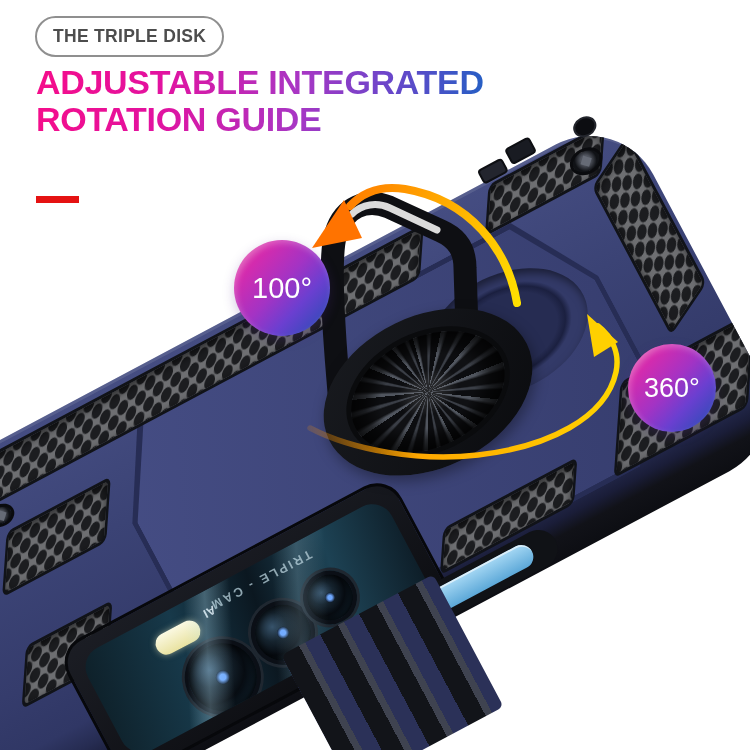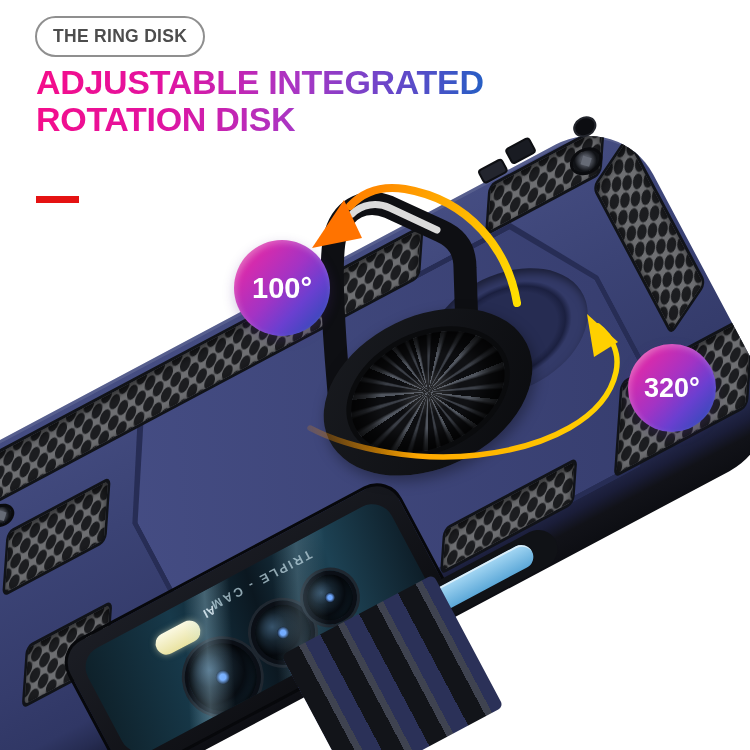--- a/index.html
+++ b/index.html
@@ -106,21 +106,21 @@
   .disk::after{content:"";position:absolute;inset:0;border-radius:50%;
        background:radial-gradient(closest-side,rgba(255,255,255,.10) 0 18%,transparent 40% 62%,
                   rgba(0,0,0,.55) 82%,rgba(0,0,0,.8) 100%);}
 
   svg.layer{position:absolute;left:0;top:0;z-index:30;pointer-events:none;}
   svg.stand{z-index:20;}
   svg.arrows{z-index:40;}
 
   
   .badge{position:absolute;z-index:45;border-radius:50%;display:flex;align-items:center;
-       justify-content:center;color:#fff;font-weight:700;
+       justify-content:center;color:#fff;font-weight:400;
        background:linear-gradient(132deg,#E45AA8 0%,#D42BAE 22%,#A333C4 48%,#6B3FD0 68%,#3A49BC 88%,#2F55C8 100%);
        box-shadow:inset 2px 3px 6px rgba(255,255,255,.25),0 4px 12px rgba(80,40,140,.25);}
   .b100{left:234px;top:240px;width:96px;height:96px;font-size:29px;}
   .b360{left:628px;top:344px;width:88px;height:88px;font-size:27px;}
 </style>
 </head>
 <body>
 
 <div class="stage">
 
@@ -186,25 +186,25 @@
     <path d="M517,303 C508,250 470,200 405,189 C380,185 362,193 350,206" fill="none" stroke="url(#g100)" stroke-width="8" stroke-linecap="round"></path>
     <polygon points="312,248 344,200 362,238" fill="#FF7300"></polygon>
     <path d="M310,428 C352,450 420,462 478,455 C548,447 606,418 616,372 C620,353 612,337 598,326" fill="none" stroke="url(#g360)" stroke-width="5.5" stroke-linecap="round"></path>
     <polygon points="587,314 618,342 594,357" fill="#FFD000"></polygon>
   </svg>
 
   <div class="badge b100">
     <span>100°</span>
   </div>
   <div class="badge b360">
-    <span>320°</span>
+    <span>360°</span>
   </div>
 
   <div class="pill">
-    <span>THE RING DISK</span>
+    <span>THE TRIPLE DISK</span>
   </div>
   <div class="title">
     <div>ADJUSTABLE INTEGRATED</div>
-    <div>ROTATION DISK</div>
+    <div>ROTATION GUIDE</div>
   </div>
   <div class="dash"></div>
 
 </div>
 
 </body></html>

